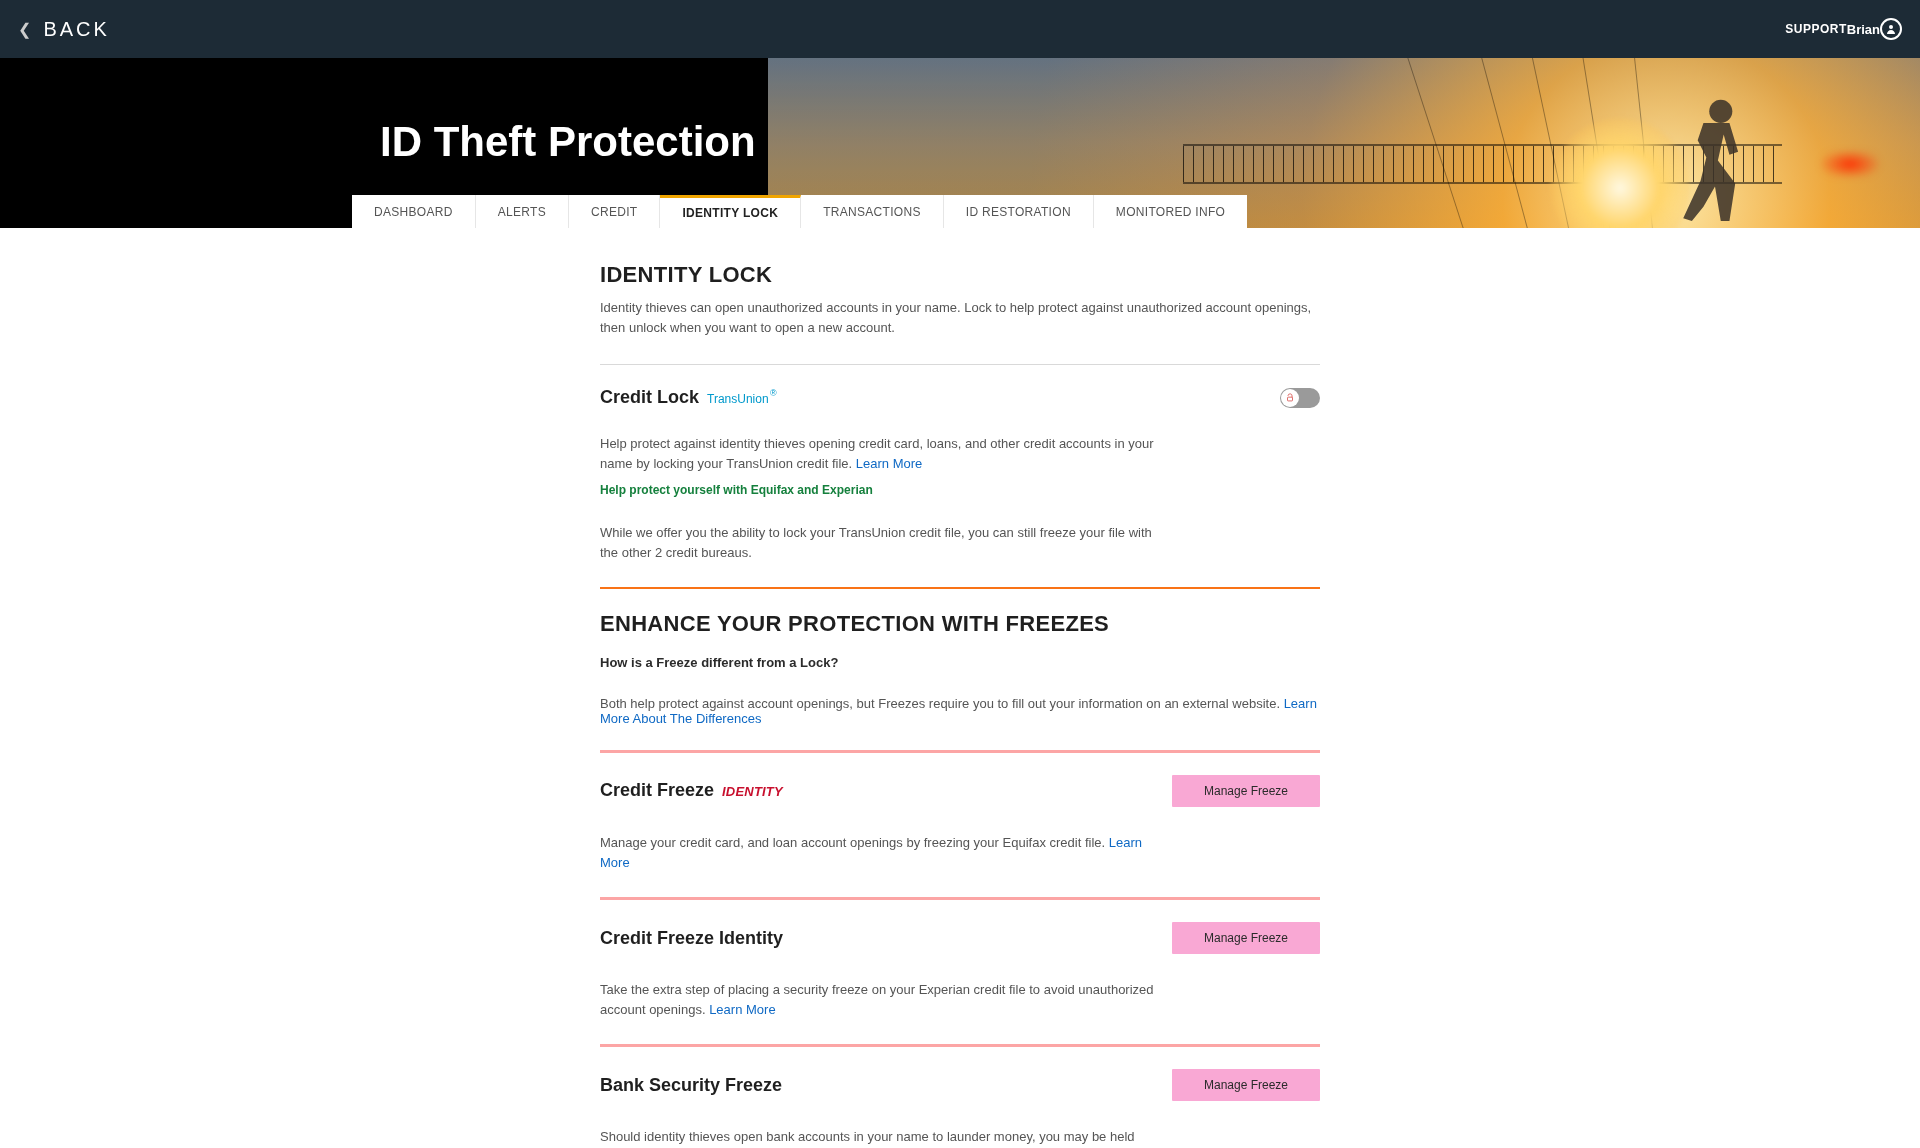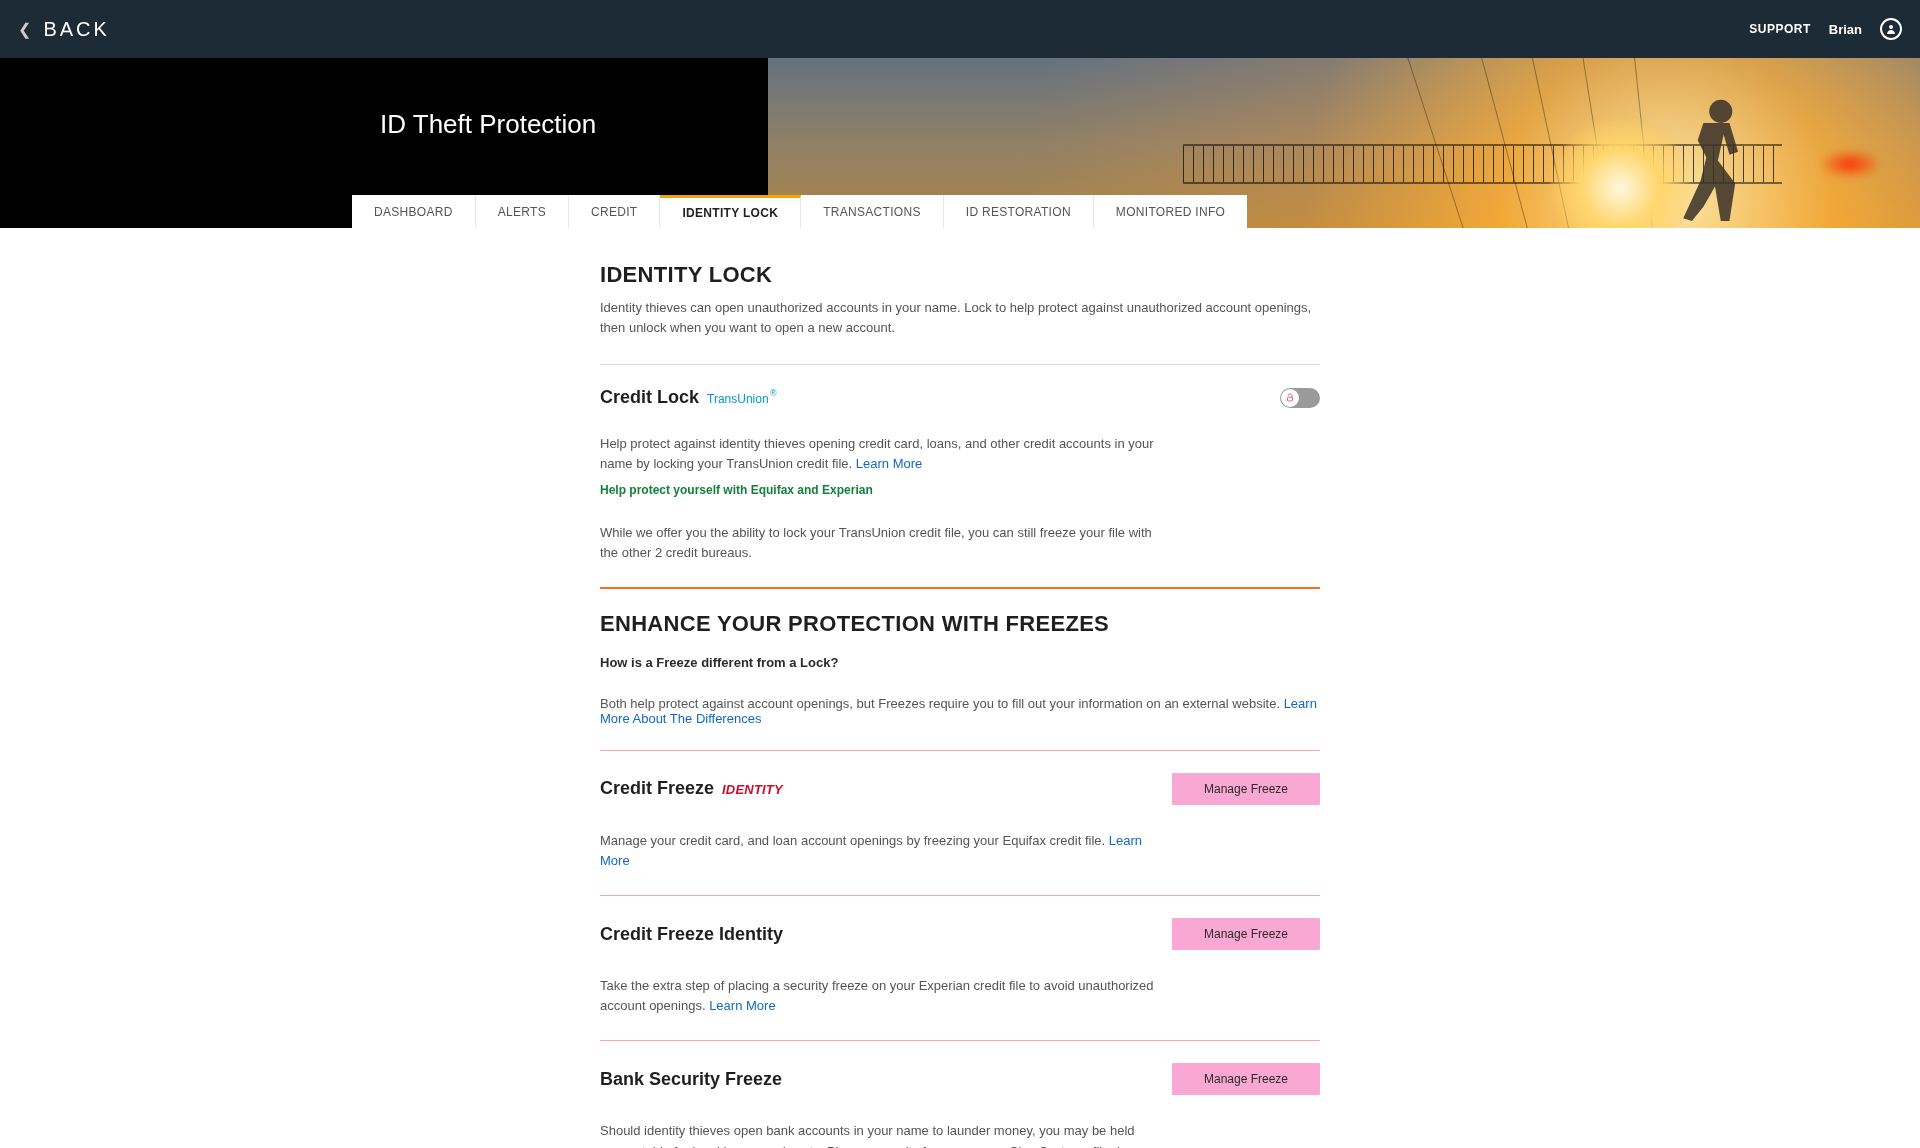--- a/index.html
+++ b/index.html
@@ -32,21 +32,20 @@
     color: #ccc;
   }
   .back-label {
     font-size: 20px;
     letter-spacing: 3px;
     font-weight: 400;
   }
   .top-right {
     display: flex;
     align-items: center;
-    gap: 18px;
     font-size: 12px;
     font-weight: 700;
   }
   .support-link { letter-spacing: 0.5px; cursor: pointer; }
   .user-name { font-weight: 600; font-size: 13px; cursor: pointer; }
   .avatar {
     width: 22px;
     height: 22px;
     border-radius: 50%;
     border: 2px solid #fff;
@@ -124,24 +123,24 @@
     width: 60px;
     height: 28px;
     border-radius: 14px;
     background: radial-gradient(closest-side, rgba(255,40,0,0.9), rgba(255,40,0,0.05));
     filter: blur(3px);
   }
 
   .hero-title {
     position: absolute;
     left: 380px;
-    top: 51px;
+    top: 60px;
     color: #fff;
-    font-size: 26px;
-    font-weight: 400;
+    font-size: 42px;
+    font-weight: 700;
   }
 
   
   .tabbar {
     position: absolute;
     left: 352px;
     bottom: 0;
     display: flex;
     background: #fff;
     height: 33px;
@@ -186,21 +185,21 @@
     margin-bottom: 26px;
   }
   .divider {
     border: none;
     border-top: 1px solid #d9d9d9;
     margin: 0;
   }
 
   .block {
     padding: 22px 0 24px;
-    border-bottom: 1px solid #fca5a5;
+    border-bottom: 3px solid #fca5a5;
   }
   .block-header {
     display: flex;
     align-items: center;
     justify-content: space-between;
     margin-bottom: 14px;
   }
   .block-title-wrap {
     display: flex;
     align-items: baseline;

